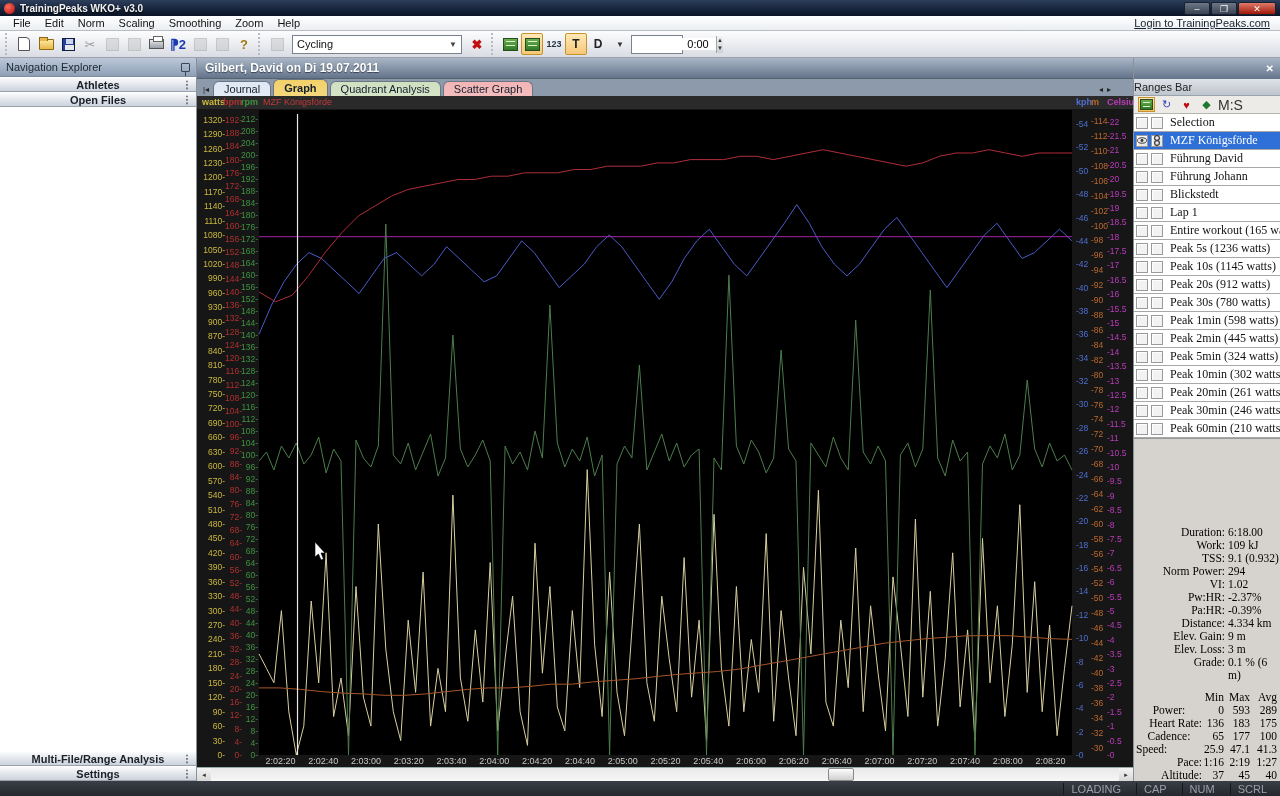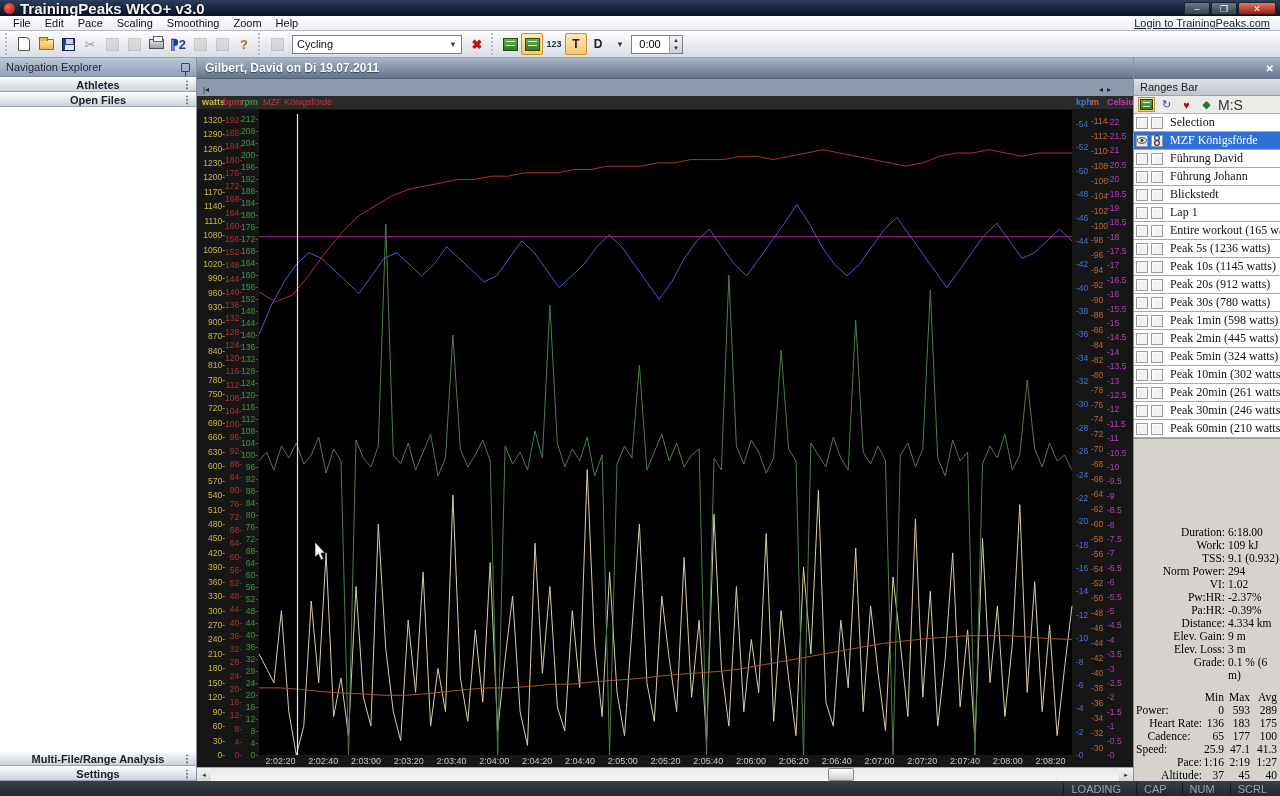--- a/index.html
+++ b/index.html
@@ -3,21 +3,21 @@
 <meta charset="utf-8">
 <style>
   * { margin:0; padding:0; box-sizing:border-box; }
   html,body { width:1280px; height:796px; overflow:hidden; background:#000; }
   body { font-family:"Liberation Sans", sans-serif; font-size:11px; color:#111; position:relative; }
 
   
   .titlebar { position:absolute; left:0; top:0; width:1280px; height:16px;
     background:linear-gradient(#2e3f5c,#16233b 60%,#0a1426); display:flex; align-items:center; padding:0 4px; }
   .app-icon { width:11px; height:11px; border-radius:6px; background:radial-gradient(circle at 35% 35%, #ff6a5a,#b00d0d); margin-right:5px; flex:none; }
-  .titlebar-text { color:#f2f2f2; font-weight:bold; font-size:15px; text-shadow:0 1px 2px #000; flex:1; }
+  .titlebar-text { color:#f2f2f2; font-weight:bold; font-size:10px; text-shadow:0 1px 2px #000; flex:1; }
   .winbtns { display:flex; gap:1px; }
   .winbtn { width:26px; height:13px; border-radius:2px; color:#fff; font-size:9px; line-height:12px; text-align:center;
     background:linear-gradient(#6b7787,#3a4250); border:1px solid #1a2230; }
   .winbtn.close { background:linear-gradient(#e07a6a,#a01808); width:38px; }
 
   
   .menubar { position:absolute; left:0; top:16px; width:1280px; height:15px; background:linear-gradient(#ffffff,#ebeef2);
     border-bottom:1px solid #b9bcc2; display:flex; align-items:center; padding:0 6px; }
   .menu-item { padding:0 7px; cursor:default; }
   .login-link { margin-left:auto; text-decoration:underline; color:#15202c; padding-right:4px; }
@@ -40,21 +40,21 @@
   .ic-print:before { content:""; position:absolute; left:3px; top:-4px; width:8px; height:4px; background:#fff; border:1px solid #666; }
   .ic-glyph { font-size:13px; line-height:13px; }
   .ic-chart { width:15px; height:13px; border:1px solid #2a4a1a; background:
      linear-gradient(#68b050,#2f7a28); position:relative; }
   .ic-chart:before { content:""; position:absolute; inset:2px; background:
      repeating-linear-gradient(180deg,#dff0c8 0 1px,transparent 1px 4px); }
   .combo { width:170px; height:19px; background:#fff; border:1px solid #7a8290; display:flex; align-items:center; padding:0 4px; margin:0 4px; }
   .combo .arrow { margin-left:auto; color:#444; font-size:8px; }
   .redx { color:#c01010; font-weight:bold; font-size:13px; }
   .tbtn-letter { font-weight:bold; font-size:12px; color:#222; }
-  .spinbox { width:52px; height:19px; background:#fff; border:1px solid #7a8290; display:flex; align-items:center; }
+  .spinbox { width:52px; height:19px; background:#fff; border:1px solid #7a8290; display:flex; align-items:center;padding-left:48px; }
   .spinbox input { width:36px; border:none; outline:none; font-size:11px; text-align:center; font-family:"Liberation Sans",sans-serif; }
   .spin-arrows { margin-left:auto; width:13px; height:17px; background:linear-gradient(#f4f4f4,#cfcfd4); border-left:1px solid #9aa; font-size:6px; line-height:8px; text-align:center; color:#333; }
 
   
   .leftpanel { position:absolute; left:0; top:58px; width:197px; height:723px; background:#fff; border-right:1px solid #8a8f98; }
   .panel-caption { height:19px; background:linear-gradient(#bcc8d9,#8fa0b6); border-bottom:1px solid #7d8da2; display:flex; align-items:center; padding:0 6px; color:#1d2531; }
   .pin-icon { margin-left:auto; width:9px; height:9px; border:1px solid #3a4452; border-radius:1px; position:relative; }
   .pin-icon:after { content:""; position:absolute; left:3px; top:8px; width:1px; height:4px; background:#3a4452; }
   .section-bar { height:15px; background:linear-gradient(#fafbfc,#ccd2dc); border-bottom:1px solid #9aa2ae; border-top:1px solid #fff;
      display:flex; align-items:center; justify-content:center; font-weight:bold; color:#1a1f28; position:relative; }
@@ -83,21 +83,21 @@
   .hscroll { height:14px; background:linear-gradient(#f4f4f4,#d8d8d8); border-top:1px solid #9aa; display:flex; align-items:center; }
   .hs-btn { width:14px; height:13px; font-size:7px; text-align:center; line-height:13px; color:#333; }
   .hs-track { flex:1; height:13px; background:linear-gradient(#e9e9e9,#f6f6f6); position:relative; }
   .hs-thumb { position:absolute; left:68%; top:0; width:26px; height:13px; background:linear-gradient(#fdfdfd,#cfcfcf);
      border:1px solid #8a8a8a; border-radius:2px; }
 
   
   .rightpanel { position:absolute; left:1133px; top:58px; width:147px; height:723px; background:#d6d3ce; border-left:1px solid #8a8f98; }
   .rp-topstrip { height:21px; background:linear-gradient(#a9b6c7,#64748a); display:flex; align-items:center; justify-content:flex-end; padding:0 6px; }
   .rp-close { color:#fff; font-size:10px; font-weight:bold; }
-  .rp-caption { height:17px; background:linear-gradient(#dfe2e7,#bfc5cd); border-bottom:1px solid #9aa2ae; display:flex; align-items:center; padding:0 6px; color:#222; }
+  .rp-caption { height:17px; background:linear-gradient(#dfe2e7,#bfc5cd); border-bottom:1px solid #9aa2ae; display:flex; align-items:center; padding:0 0; color:#222; }
   .rp-tools { height:18px; background:#eceaе6; background:#edebe7; display:flex; align-items:center; gap:3px; padding:0 4px; border-bottom:1px solid #b8b5b0; }
   .rp-tool { width:17px; height:15px; display:flex; align-items:center; justify-content:center; font-size:11px; }
   .rp-tool.active { background:linear-gradient(#ffe8b8,#f2c368); border:1px solid #c8922a; }
   .ms-label { font-size:14px; color:#333; }
   .ranges-list { font-family:"Liberation Serif", serif; font-size:12px; background:#fff; border-bottom:1px solid #9a9a9a; }
   .range-row { height:18px; display:flex; align-items:center; border-bottom:1px solid #a8a8a8; background:#fff; padding-left:2px; gap:3px; }
   .range-row.selected { background:#2e6fd8; color:#fff; }
   .range-box { width:12px; height:12px; background:#f2f2f2; border:1px solid #9a9a9a; box-shadow:inset 1px 1px 1px #fff; flex:none;
      display:flex; align-items:center; justify-content:center; }
   .range-row.selected .range-box { background:#e8e8e8; }
@@ -123,21 +123,21 @@
     <div class="winbtn">–</div>
     <div class="winbtn">❐</div>
     <div class="winbtn close">✕</div>
   </div>
 </div>
 
 <div class="menubar">
   <span id="menu-items" style="display:flex">
       <div class="menu-item">File</div>
       <div class="menu-item">Edit</div>
-      <div class="menu-item">Pace</div>
+      <div class="menu-item">Norm</div>
       <div class="menu-item">Scaling</div>
       <div class="menu-item">Smoothing</div>
       <div class="menu-item">Zoom</div>
       <div class="menu-item">Help</div>
     </span>
   <span class="login-link">Login to TrainingPeaks.com</span>
 </div>
 
 <div class="toolbar">
   <span class="tb-sep"></span>
@@ -234,20 +234,26 @@
     </div>
   </div>
 </div>
 
 <div class="center">
   <div class="doc-title">
     <span>Gilbert, David on Di 19.07.2011</span>
   </div>
   <div class="tabstrip">
     <span class="tab-nav">|◂</span>
+    <span id="tabs" style="display:flex;align-items:flex-end">
+        <div class="tab" style="background: linear-gradient(rgb(223, 232, 244), rgba(255, 255, 255, 0.133)), rgb(223, 232, 244);">Journal</div>
+        <div class="tab active" style="background: linear-gradient(rgb(243, 209, 105), rgba(255, 255, 255, 0.133)), rgb(243, 209, 105);">Graph</div>
+        <div class="tab" style="background: linear-gradient(rgb(207, 224, 192), rgba(255, 255, 255, 0.133)), rgb(207, 224, 192);">Quadrant Analysis</div>
+        <div class="tab" style="background: linear-gradient(rgb(242, 180, 180), rgba(255, 255, 255, 0.133)), rgb(242, 180, 180);">Scatter Graph</div>
+      </span>
     <span class="tab-arrows">◂▸</span>
   </div>
   <div class="graphwrap">
     <svg id="chart-svg" width="936" height="671" viewBox="0 0 936 671">
         <rect x="0" y="0" width="936" height="671" fill="#161616"></rect>
         <rect x="0" y="0" width="936" height="13" fill="#2a2a2a"></rect>
         <rect x="62" y="14" width="813" height="645" fill="#000"></rect>
         <text x="28" y="662" fill="#cdb93e" font-size="8.5" text-anchor="end">0-</text>
         <text x="28" y="647.5597014925373" fill="#cdb93e" font-size="8.5" text-anchor="end">30-</text>
         <text x="28" y="633.1194029850747" fill="#cdb93e" font-size="8.5" text-anchor="end">60-</text>
@@ -706,21 +712,21 @@
         <span class="val">3 m</span>
         <span class="lbl">Grade:</span>
         <span class="val">0.1 % (6 m)</span>
       </div>
     <div class="mma" id="stats-mma">
         <span></span>
         <span class="c hdr">Min</span>
         <span class="c hdr">Max</span>
         <span class="c hdr">Avg</span>
         <span class="u"></span>
-        <span class="lbl" style="text-align: left;">Power:</span>
+        <span class="lbl" style="text-align: center;">Power:</span>
         <span class="c">0</span>
         <span class="c">593</span>
         <span class="c">289</span>
         <span class="u">watts</span>
         <span class="lbl" style="text-align: right;">Heart Rate:</span>
         <span class="c">136</span>
         <span class="c">183</span>
         <span class="c">175</span>
         <span class="u">bpm</span>
         <span class="lbl" style="text-align: center;">Cadence:</span>

